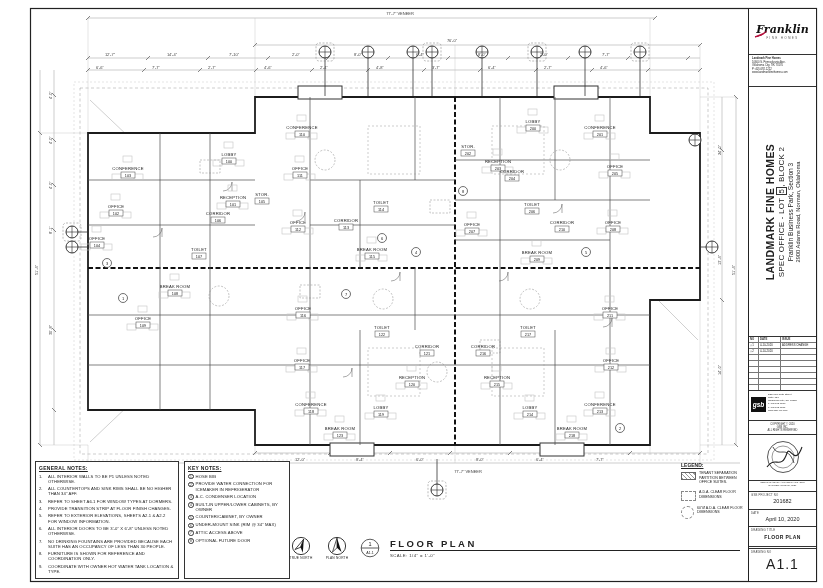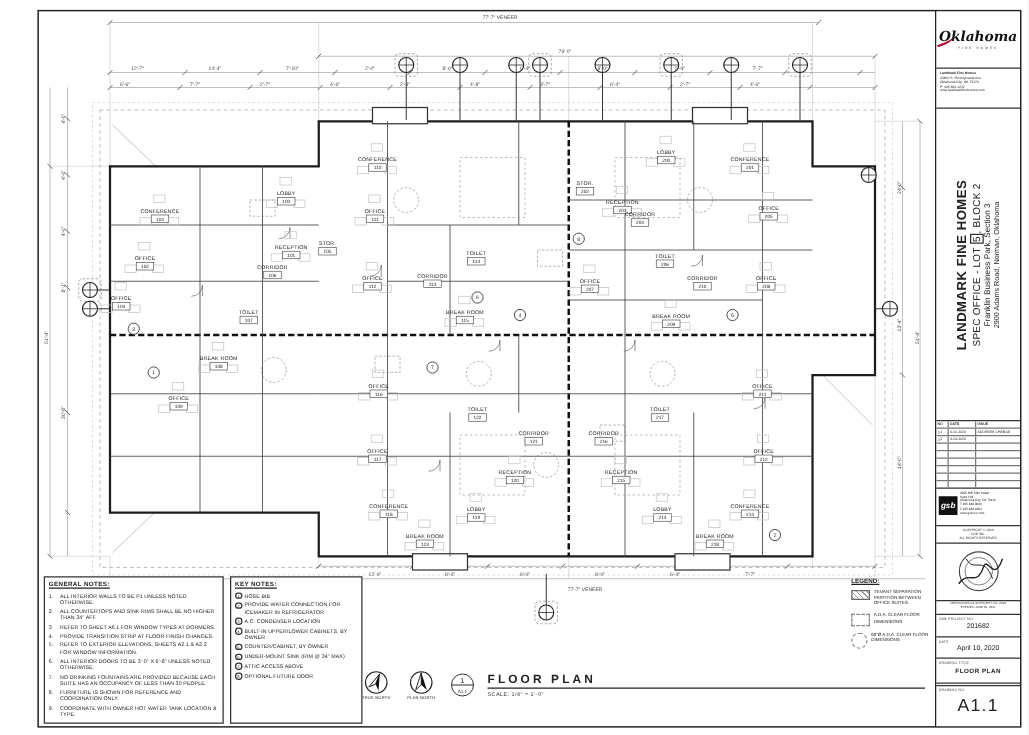--- a/index.html
+++ b/index.html
@@ -798,21 +798,21 @@
       <div class="ptitle">FLOOR PLAN</div>
       <div class="ptitle-rule"></div>
       <div class="pscale">SCALE:  1/4" = 1'-0"</div>
     </div>
   </div>
 
   <div class="tblock">
     <div class="tsec logo-sec">
       <div class="logo-script">
         <span class="logo-swoosh"></span>
-        <span>Oklahoma</span>
+        <span>Franklin</span>
       </div>
       <div class="logo-sub">FINE HOMES</div>
     </div>
     <div class="tsec company-sec" id="company-lines">
         <div class="company-line">Landmark Fine Homes</div>
         <div class="company-line">10600 S. Pennsylvania Ave.</div>
         <div class="company-line">Oklahoma City, OK 73170</div>
         <div class="company-line">P:  405.692.1222</div>
         <div class="company-line">www.landmarkfinehomes.com</div>
       </div>

